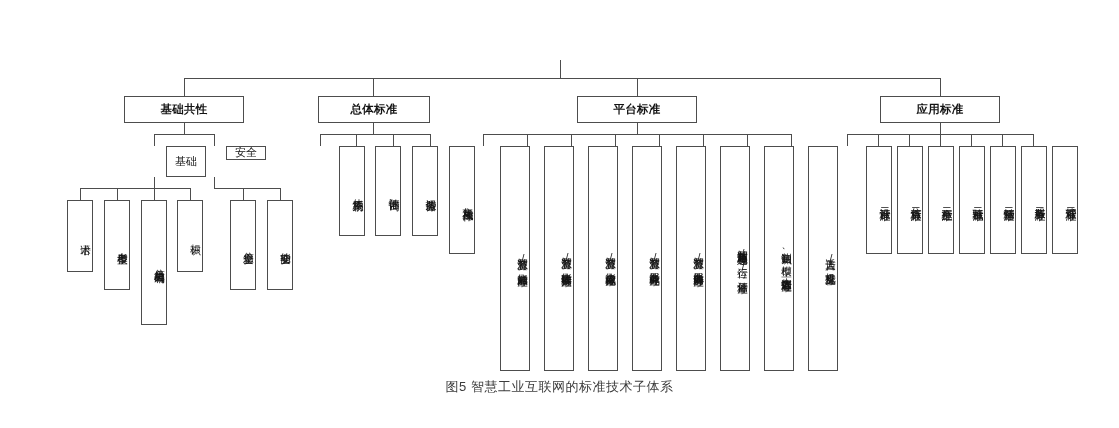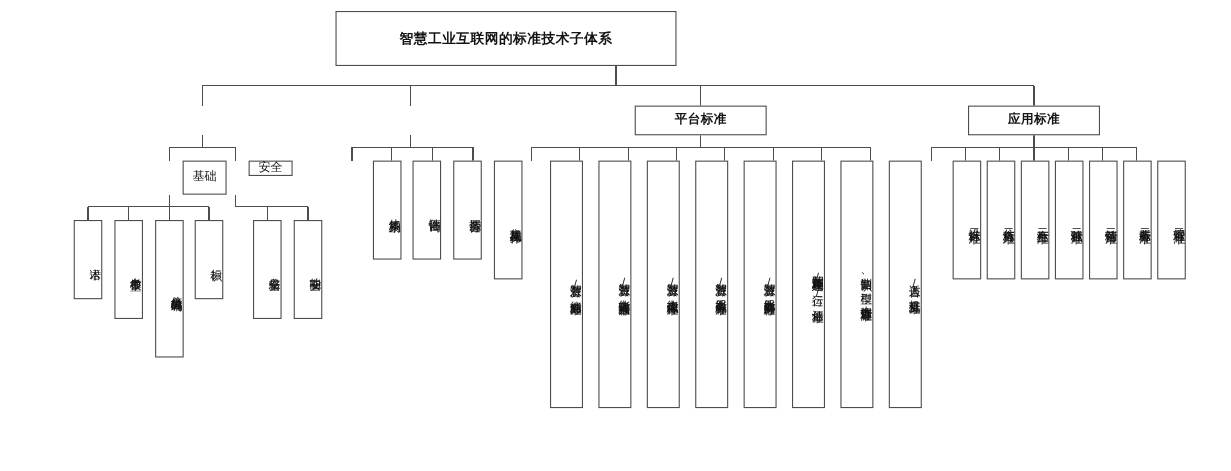--- a/index.html
+++ b/index.html
@@ -138,22 +138,23 @@
       <line x1="847" y1="134" x2="847" y2="146"></line>
       <line x1="878" y1="134" x2="878" y2="146"></line>
       <line x1="909" y1="134" x2="909" y2="146"></line>
       <line x1="940" y1="134" x2="940" y2="146"></line>
       <line x1="971" y1="134" x2="971" y2="146"></line>
       <line x1="1002" y1="134" x2="1002" y2="146"></line>
       <line x1="1033" y1="134" x2="1033" y2="146"></line>
     </g>
   </svg>
 
-  <div class="node root" style="left:305px; top:10px; width:310px; height:50px;">智慧工业互联网的标准技术子体系</div>
 
+  <div class="node level1" style="left:124px; top:96px; width:120px; height:27px;">基础共性</div>
+  <div class="node level1" style="left:318px; top:96px; width:112px; height:27px;">总体标准</div>
   <div class="node level1" style="left:880px; top:96px; width:120px; height:27px;">应用标准</div>
   <div class="node level1" style="left:577px; top:96px; width:120px; height:27px;">平台标准</div>
 
   <div class="node level2" style="left:134px; top:146px; width:40px; height:31px;">基础</div>
   <div class="node level2" style="left:194px; top:146px; width:40px; height:14px;font-family:Liberation Mono, monospace;">安全</div>
 
   <div class="node level3 vert" style="left:67px; top:200px; width:26px; height:72px;">术语</div>
   <div class="node level3 vert" style="left:104px; top:200px; width:26px; height:90px;">参考模型</div>
   <div class="node level3 vert" style="left:141px; top:200px; width:26px; height:125px;">信息分类与编码</div>
   <div class="node level3 vert" style="left:177px; top:200px; width:26px; height:72px;">标识</div>
@@ -176,14 +177,15 @@
   <div class="node level2 vert tall" style="left:776px; top:146px; width:30px; height:225px;">普适人/机交互标准</div>
 
   <div class="node level2 vert" style="left:834px; top:146px; width:26px; height:108px;">云设计标准</div>
   <div class="node level2 vert" style="left:865px; top:146px; width:26px; height:108px;">云仿真标准</div>
   <div class="node level2 vert" style="left:896px; top:146px; width:26px; height:108px;">云生产标准</div>
   <div class="node level2 vert" style="left:927px; top:146px; width:26px; height:108px;">云试验标准</div>
   <div class="node level2 vert" style="left:958px; top:146px; width:26px; height:108px;">云营销标准</div>
   <div class="node level2 vert" style="left:989px; top:146px; width:26px; height:108px;">云服务标准</div>
   <div class="node level2 vert" style="left:1020px; top:146px; width:26px; height:108px;">云管理标准</div>
 
+  <div class="caption" style="left:0; top:378px;">图5 智慧工业互联网的标准技术子体系</div>
 
 </div>
 
 </body></html>

